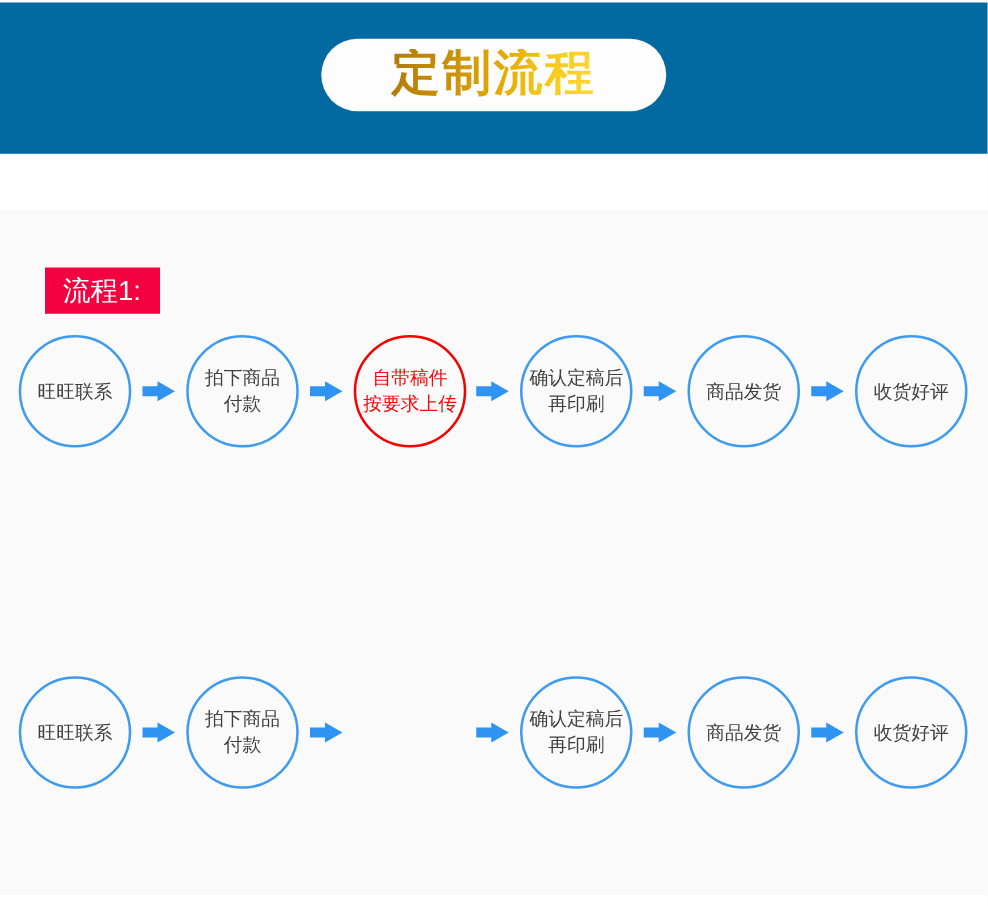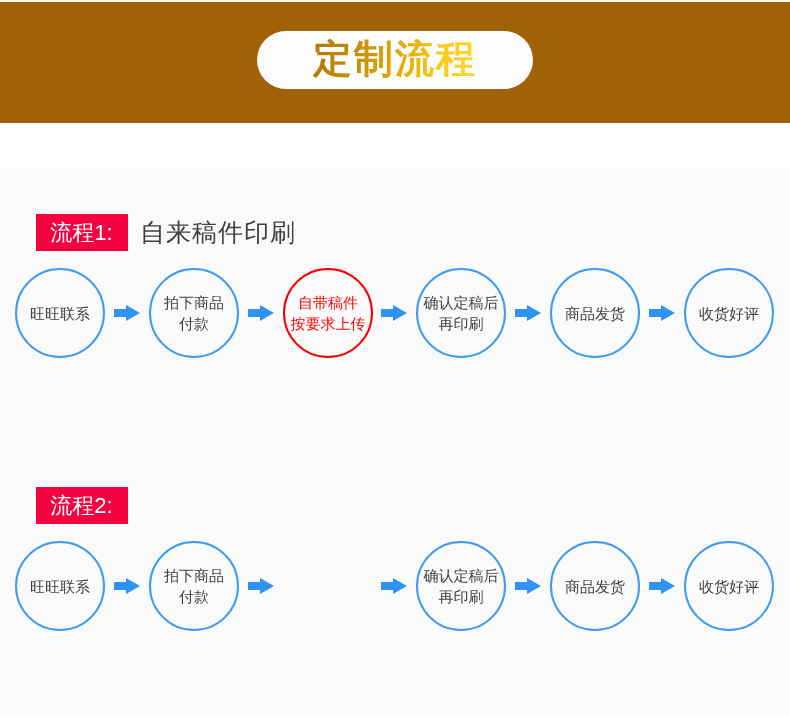--- a/index.html
+++ b/index.html
@@ -15,21 +15,21 @@
     position: relative;
   }
 
   
   .banner {
     position: absolute;
     left: 0;
     top: 2px;
     width: 790px;
     height: 121px;
-    background: #a16207;
+    background: #0369a1;
     display: flex;
     align-items: center;
     justify-content: center;
   }
   .title-pill {
     width: 276px;
     height: 58px;
     background: #fdfdfd;
     border-radius: 29px;
     display: flex;
@@ -165,21 +165,20 @@
   <div class="title-pill">
     <span class="title-text">定制流程</span>
   </div>
 </div>
 
 <div class="body-band"></div>
 
 <div class="section section-1">
   <div class="section-head">
     <div class="badge">流程1:</div>
-    <div class="section-title">自来稿件印刷</div>
   </div>
   <div class="steps">
     <div class="step" style="left: 15px;">
         <span class="step-label">旺旺联系</span>
       </div>
     <div class="arrow" style="left: 114px;">
         <span class="shaft"></span>
         <span class="head"></span>
       </div>
     <div class="step" style="left: 149px;">
@@ -211,21 +210,20 @@
         <span class="head"></span>
       </div>
     <div class="step" style="left: 684px;">
         <span class="step-label">收货好评</span>
       </div>
   </div>
 </div>
 
 <div class="section section-2">
   <div class="section-head">
-    <div class="badge">流程2:</div>
   </div>
   <div class="steps">
     <div class="step" style="left: 15px;">
         <span class="step-label">旺旺联系</span>
       </div>
     <div class="arrow" style="left: 114px;">
         <span class="shaft"></span>
         <span class="head"></span>
       </div>
     <div class="step" style="left: 149px;">

